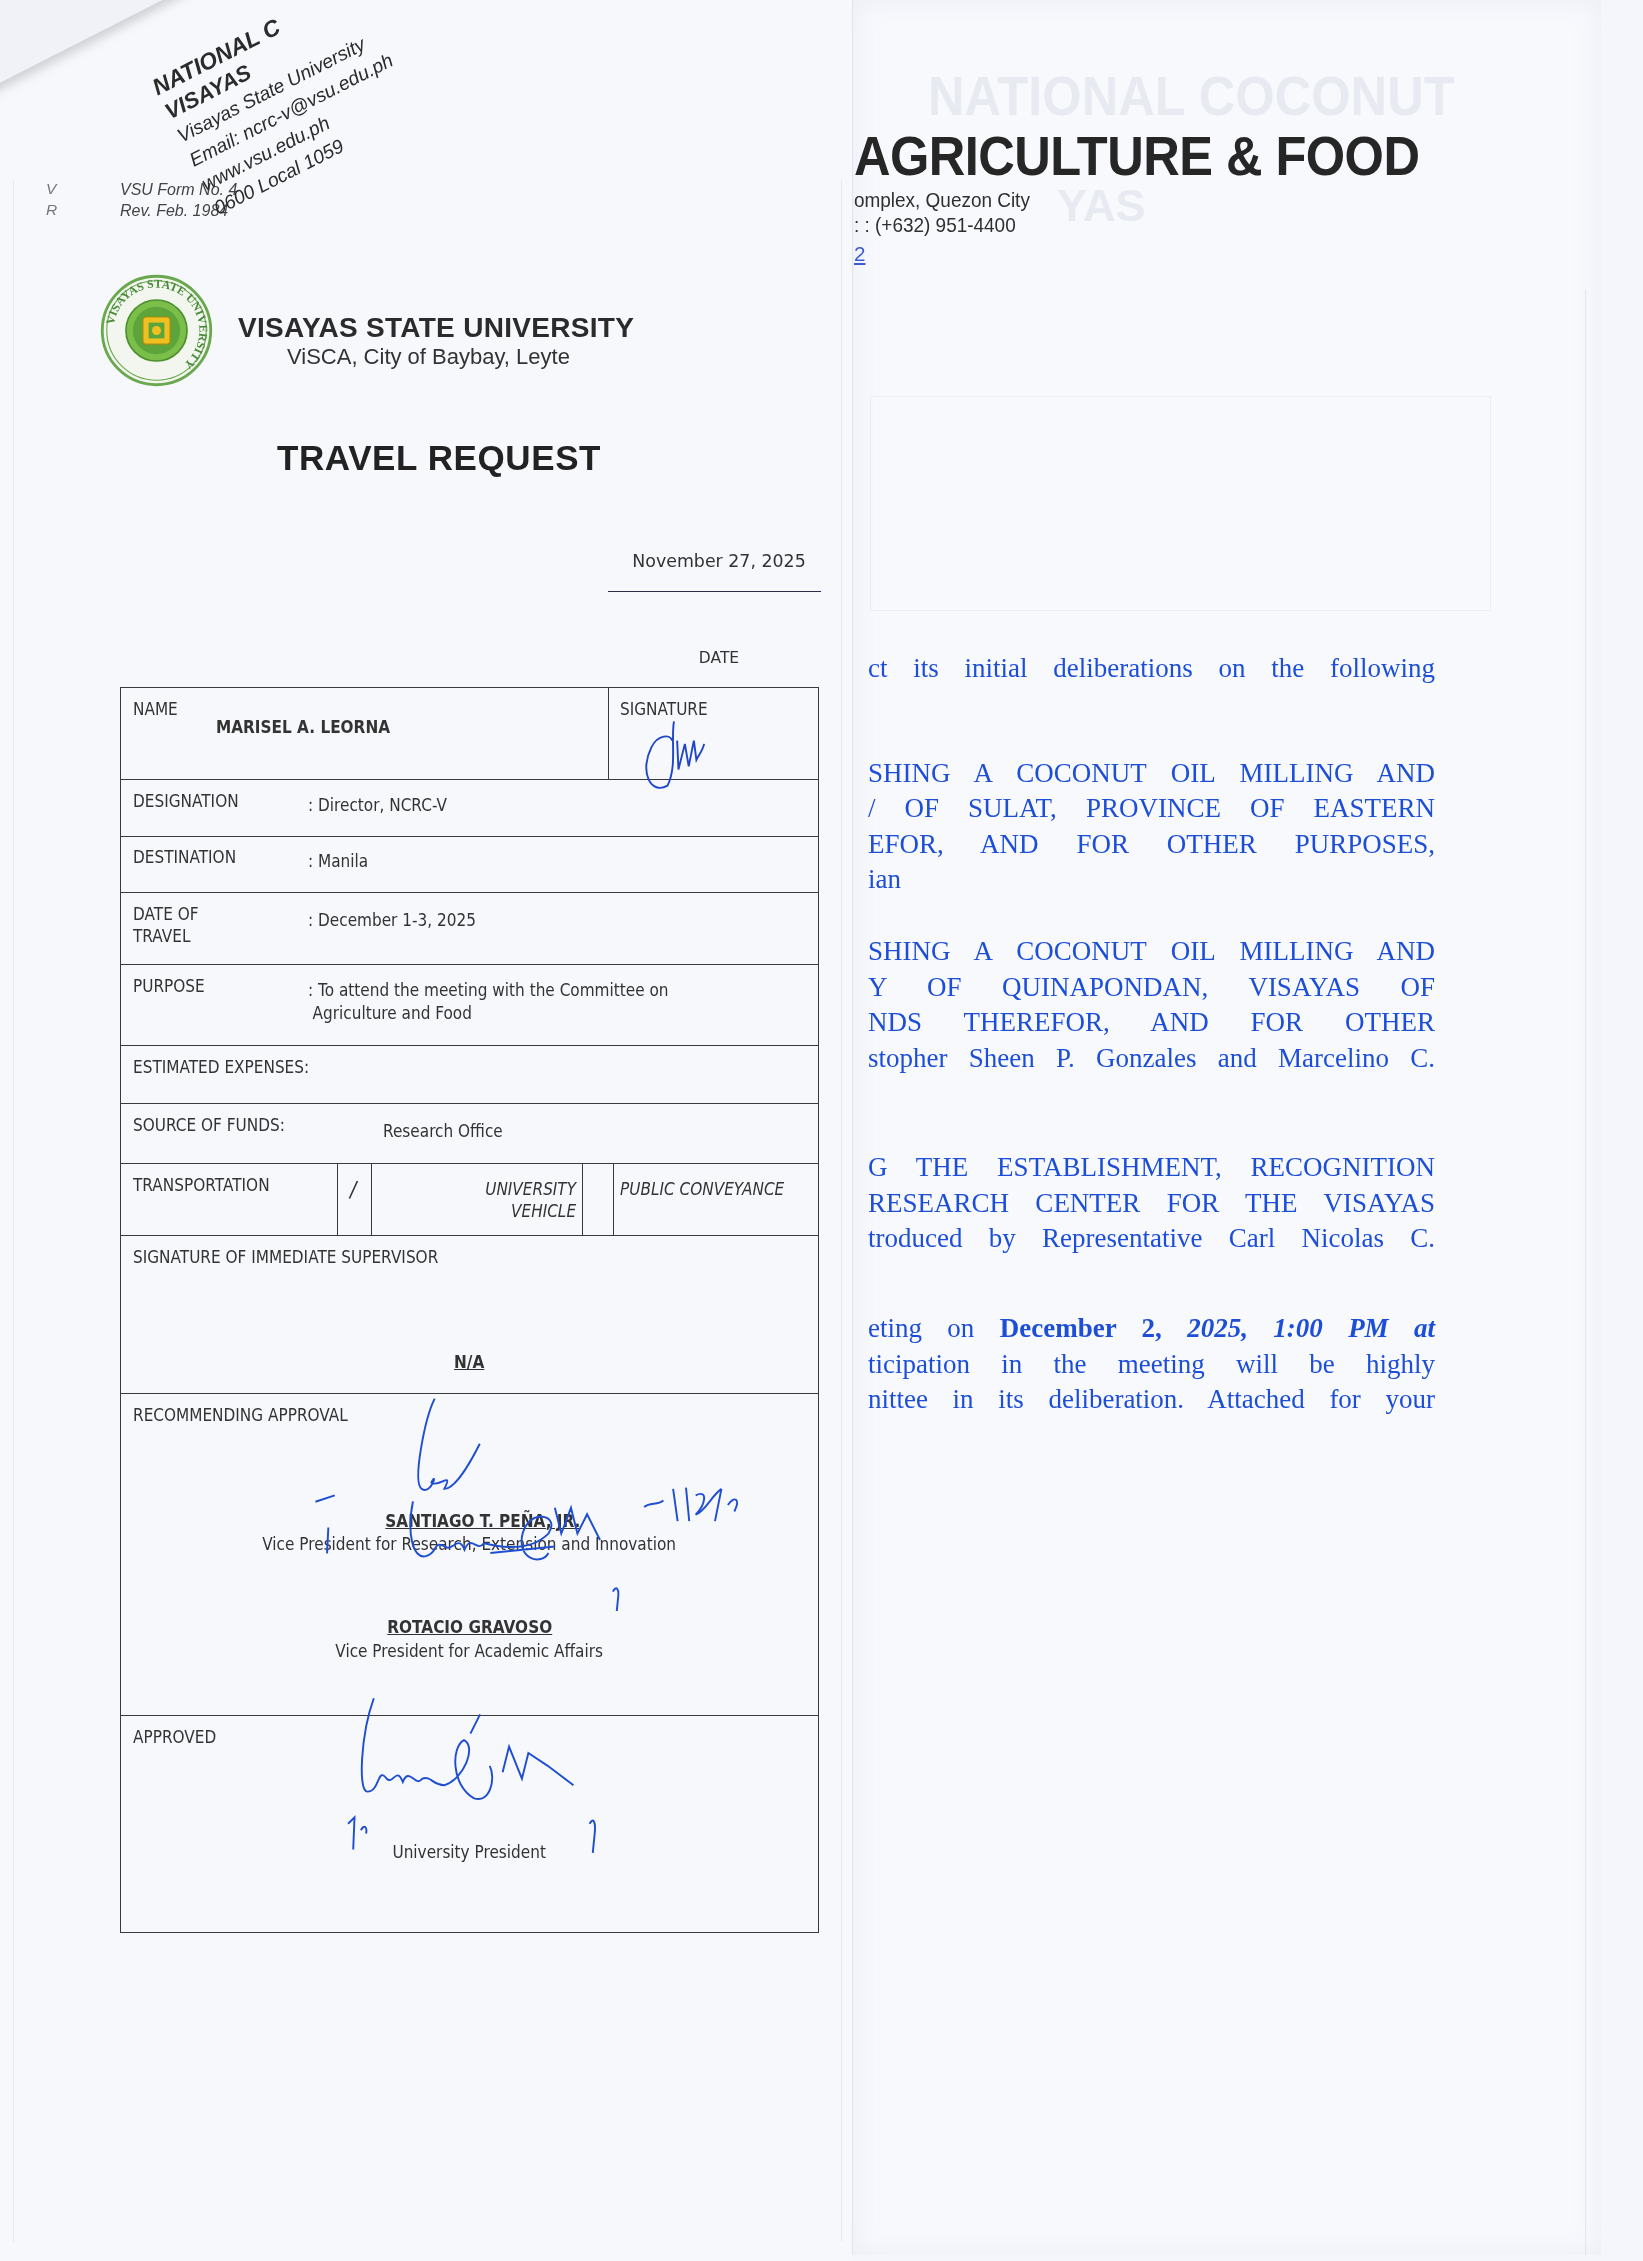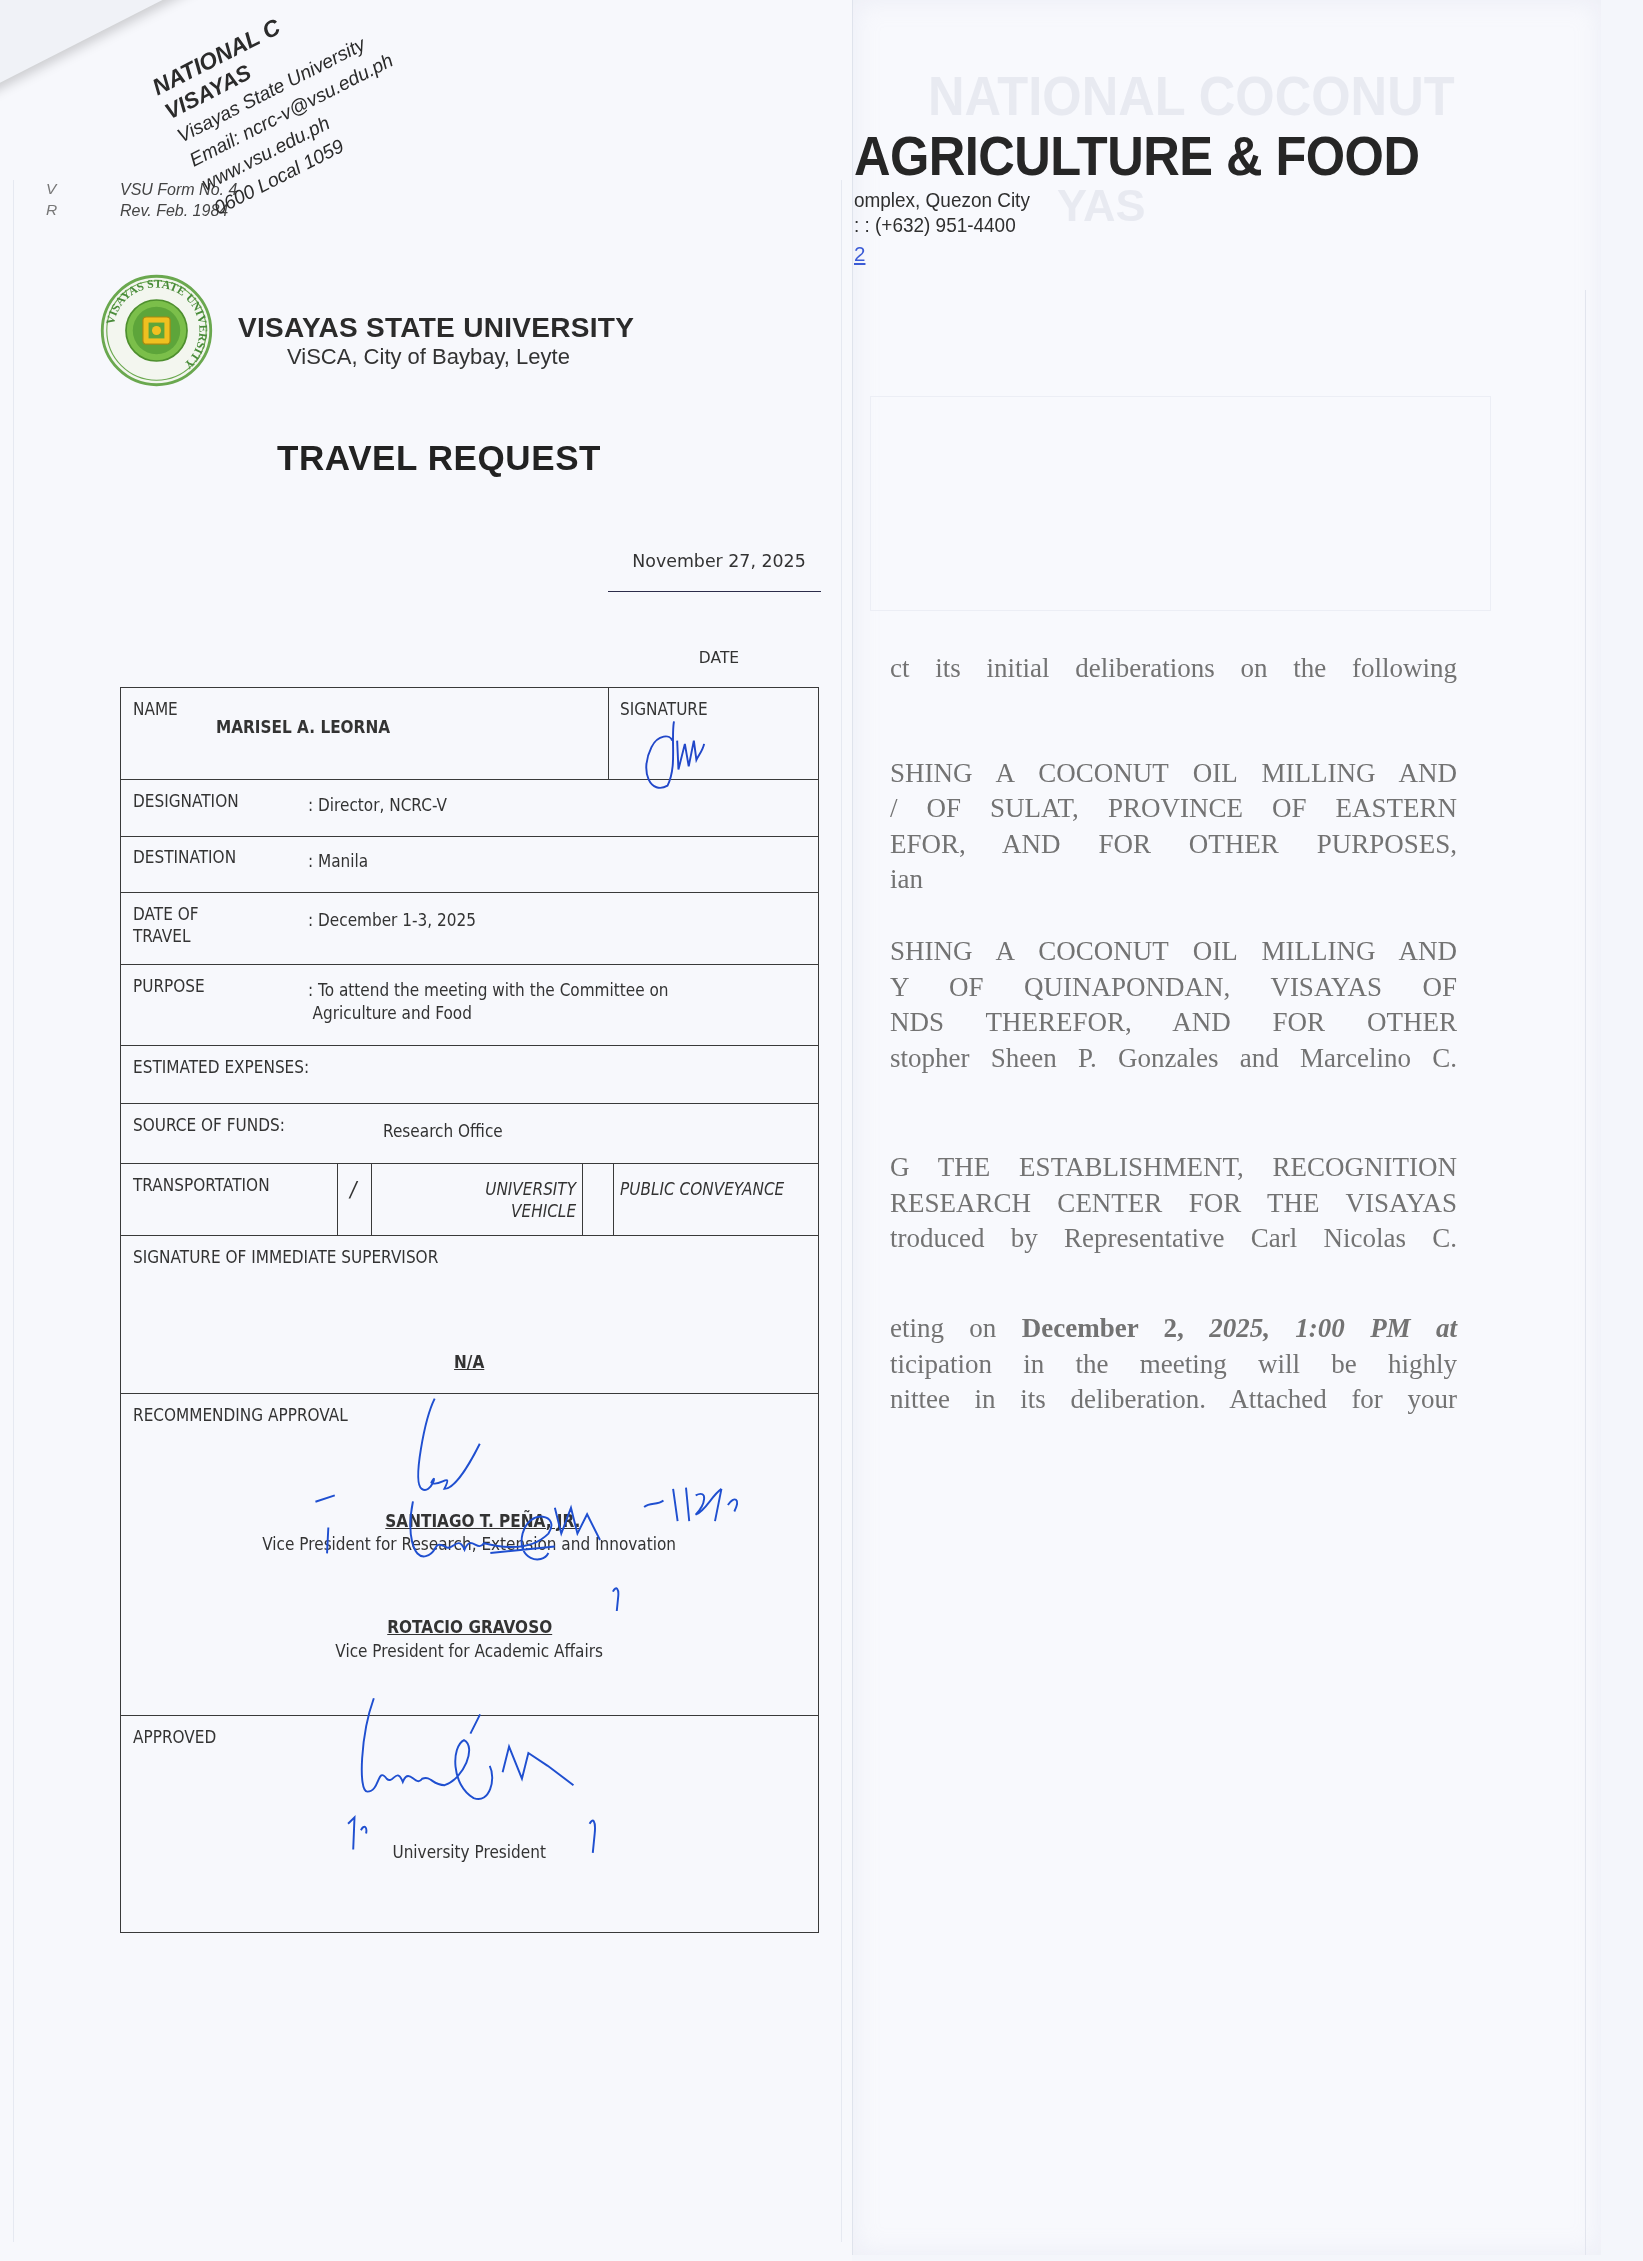--- a/index.html
+++ b/index.html
@@ -58,21 +58,21 @@
   .u { text-decoration:underline; text-decoration-thickness:1.3px; }
 
   .sig { position:absolute; pointer-events:none; }
 
   
   .r-head { position:absolute; left:854px; top:124px; font-weight:bold; font-size:55px; color:#262626; transform:scaleX(0.92); transform-origin:0 0; letter-spacing:-0.6px; }
   .r-ghost { position:absolute; left:928px; top:64px; font-weight:bold; font-size:55px; color:#e8eaf1; transform:scaleX(0.92); transform-origin:0 0; }
   .r-ghost2 { position:absolute; left:876px; top:186px; font-weight:bold; font-size:45px; color:#e8eaf1; }
   .r-addr { position:absolute; left:854px; font-size:20.6px; color:#2f2f2f; transform:scaleX(0.92); transform-origin:0 0; }
   .r-link { position:absolute; left:854px; top:242px; font-size:20.6px; color:#3b5bd6; text-decoration:underline; }
-  .r-text { position:absolute; left:890px; width:567px; font-family:"Liberation Serif", serif; font-size:27px; color:#737373; text-align:justify; text-align-last:justify; line-height:35px; }
+  .r-text { position:absolute; left:868px; width:567px; font-family:"Liberation Serif", serif; font-size:27px; color:#1d4ed8; text-align:justify; text-align-last:justify; line-height:35px; }
   .r-text.it { }
   .r-text.last { text-align-last:left; }
   .ghost-table { position:absolute; border:1.3px solid #eceef5; }
 </style>
 </head>
 <body>
 
 <div class="page-right"></div>
 <div class="page-right-edge"></div>
 <div class="r-ghost">NATIONAL COCONUT</div>

